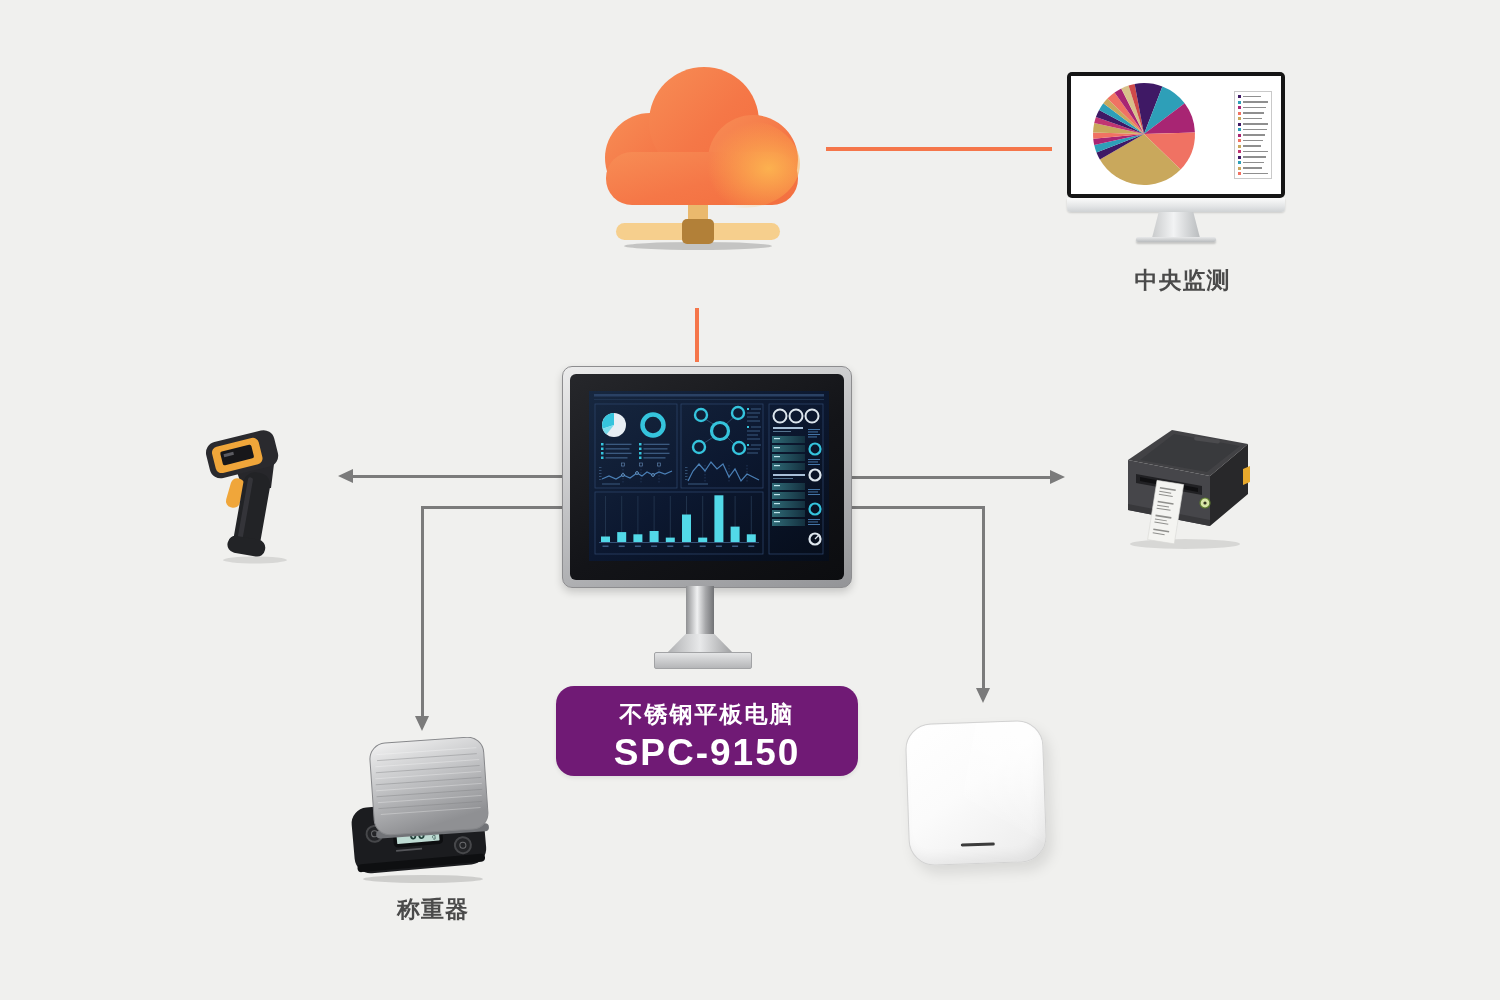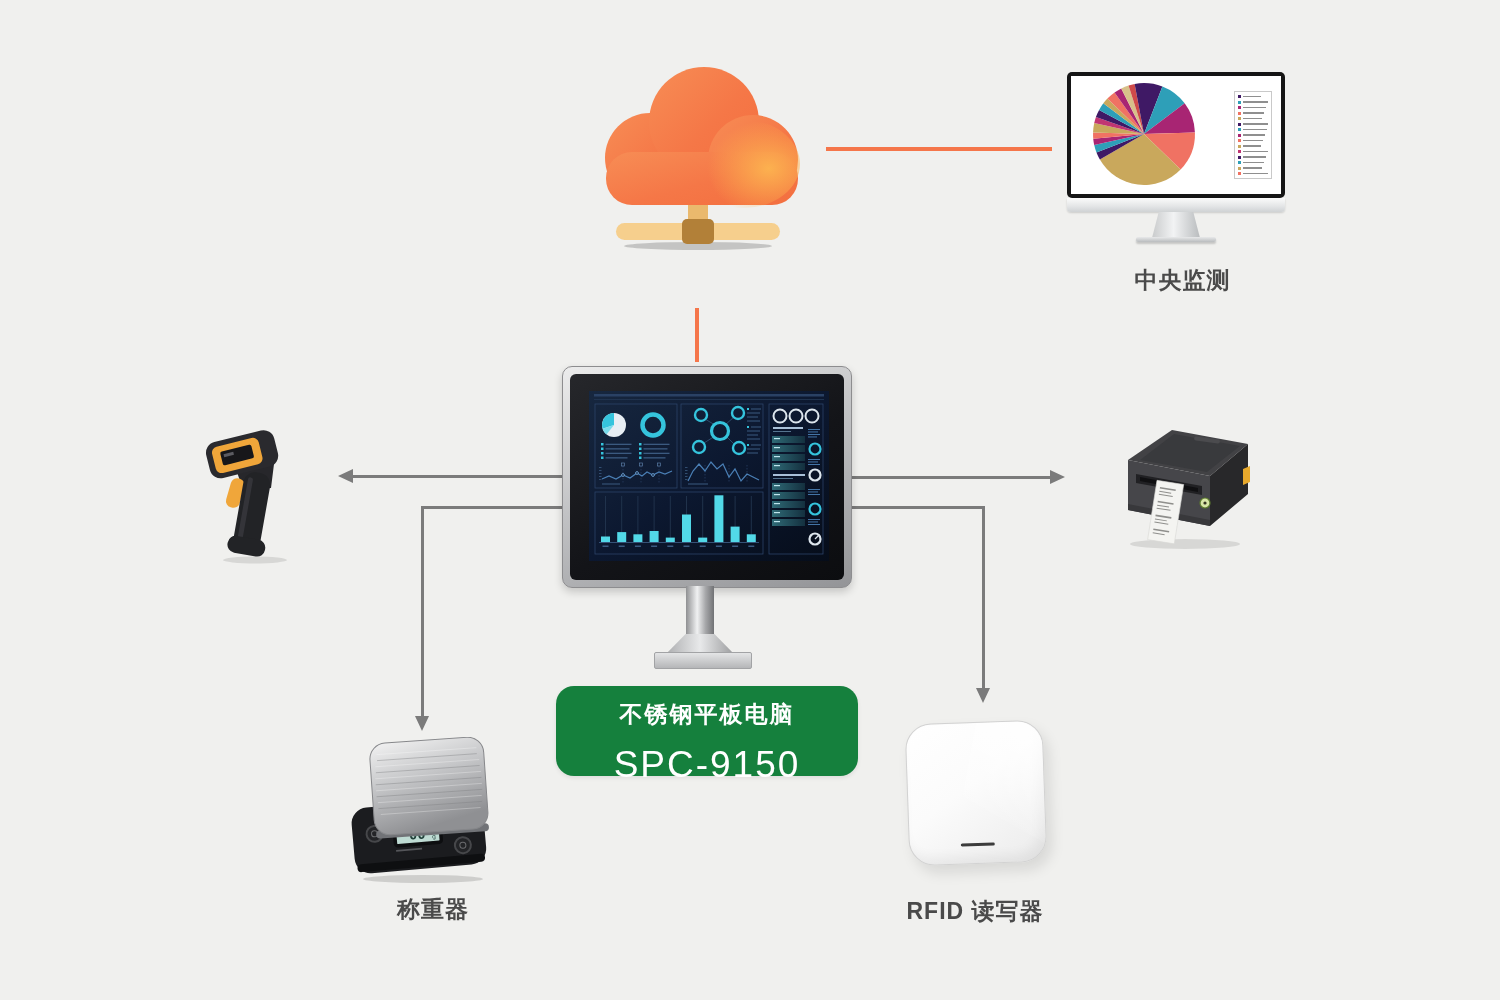--- a/index.html
+++ b/index.html
@@ -24,23 +24,23 @@
   .legend-sq{width:3px;height:3px;flex:0 0 3px;}
   .legend-line{height:1.6px;background:#8f8f8f;}
   
   .pc-frame{position:absolute;left:562px;top:366px;width:290px;height:222px;border-radius:10px;background:linear-gradient(160deg,#ececec,#c2c3c5 45%,#939497);border:1px solid #8d8d8f;box-shadow:0 4px 8px rgba(0,0,0,.18);box-sizing:border-box;z-index:2;}
   .pc-bezel{position:absolute;inset:7px;background:linear-gradient(150deg,#26272b,#131418 55%,#0c0d10);border-radius:6px;}
   .pc-screen{position:absolute;left:26px;top:24px;width:240px;height:170px;}
   .pc-pole{position:absolute;left:686px;top:586px;width:28px;height:62px;background:linear-gradient(90deg,#8f9092,#f0f1f2 40%,#a6a7a9 70%,#717275);z-index:2;}
   .pc-flare{position:absolute;left:664px;top:634px;width:72px;height:22px;background:linear-gradient(90deg,#a9aaac,#e8e9ea 50%,#97989a);clip-path:polygon(30% 0,70% 0,100% 100%,0 100%);z-index:2;}
   .pc-plate{position:absolute;left:654px;top:652px;width:98px;height:17px;background:linear-gradient(180deg,#e4e5e6,#b5b6b8);border:1px solid #a2a3a5;border-radius:2px;box-sizing:border-box;z-index:2;}
   
-  .badge{position:absolute;left:556px;top:686px;width:302px;height:90px;background:#15803d;border-radius:18px;color:#fff;text-align:center;z-index:3;box-shadow:0 2px 4px rgba(0,0,0,.08);}
+  .badge{position:absolute;left:556px;top:686px;width:302px;height:90px;background:#701a75;border-radius:18px;color:#fff;text-align:center;z-index:3;box-shadow:0 2px 4px rgba(0,0,0,.08);}
   .badge-title{display:block;margin-top:13px;font-size:23px;font-weight:700;letter-spacing:2px;}
-  .badge-model{display:block;margin-top:14px;font-size:37px;font-weight:400;letter-spacing:2px;}
+  .badge-model{display:block;margin-top:2px;font-size:37px;font-weight:700;letter-spacing:2px;}
   
   .rfid{position:absolute;left:907px;top:722px;width:136px;height:140px;background:linear-gradient(145deg,#ffffff 0%,#fbfbfb 45%,#ebebeb 100%);border:1.5px solid #d2d2d2;border-radius:26px;transform:rotate(-2deg);box-shadow:5px 8px 14px rgba(0,0,0,.10),inset -5px -7px 12px rgba(0,0,0,.05);z-index:2;}
   .rfid-facet{position:absolute;inset:0;border-radius:26px;background:linear-gradient(210deg,rgba(255,255,255,.95),rgba(235,235,235,0) 62%);clip-path:polygon(52% 0,100% 0,100% 88%,40% 52%);}
   .rfid-dash{position:absolute;bottom:17px;left:50%;transform:translateX(-50%);width:34px;height:3.5px;background:#3c3c3c;border-radius:2px;}
   svg{display:block;}
 </style>
 </head>
 <body>
 
 <div class="canvas">
@@ -508,15 +508,14 @@
       </g>
     </g>
     <circle cx="95" cy="85" r="5" fill="#d9e6a8" stroke="#5d7c2e" stroke-width="1.2"></circle>
     <circle cx="95" cy="85" r="1.6" fill="#33341f"></circle>
   </svg>
 
   <div class="rfid">
     <div class="rfid-facet"></div>
     <div class="rfid-dash"></div>
   </div>
-  <div class="node-label" style="left:870px;top:896px;width:210px;">RFID 读写器</div>
 
 </div>
 
 </body></html>

